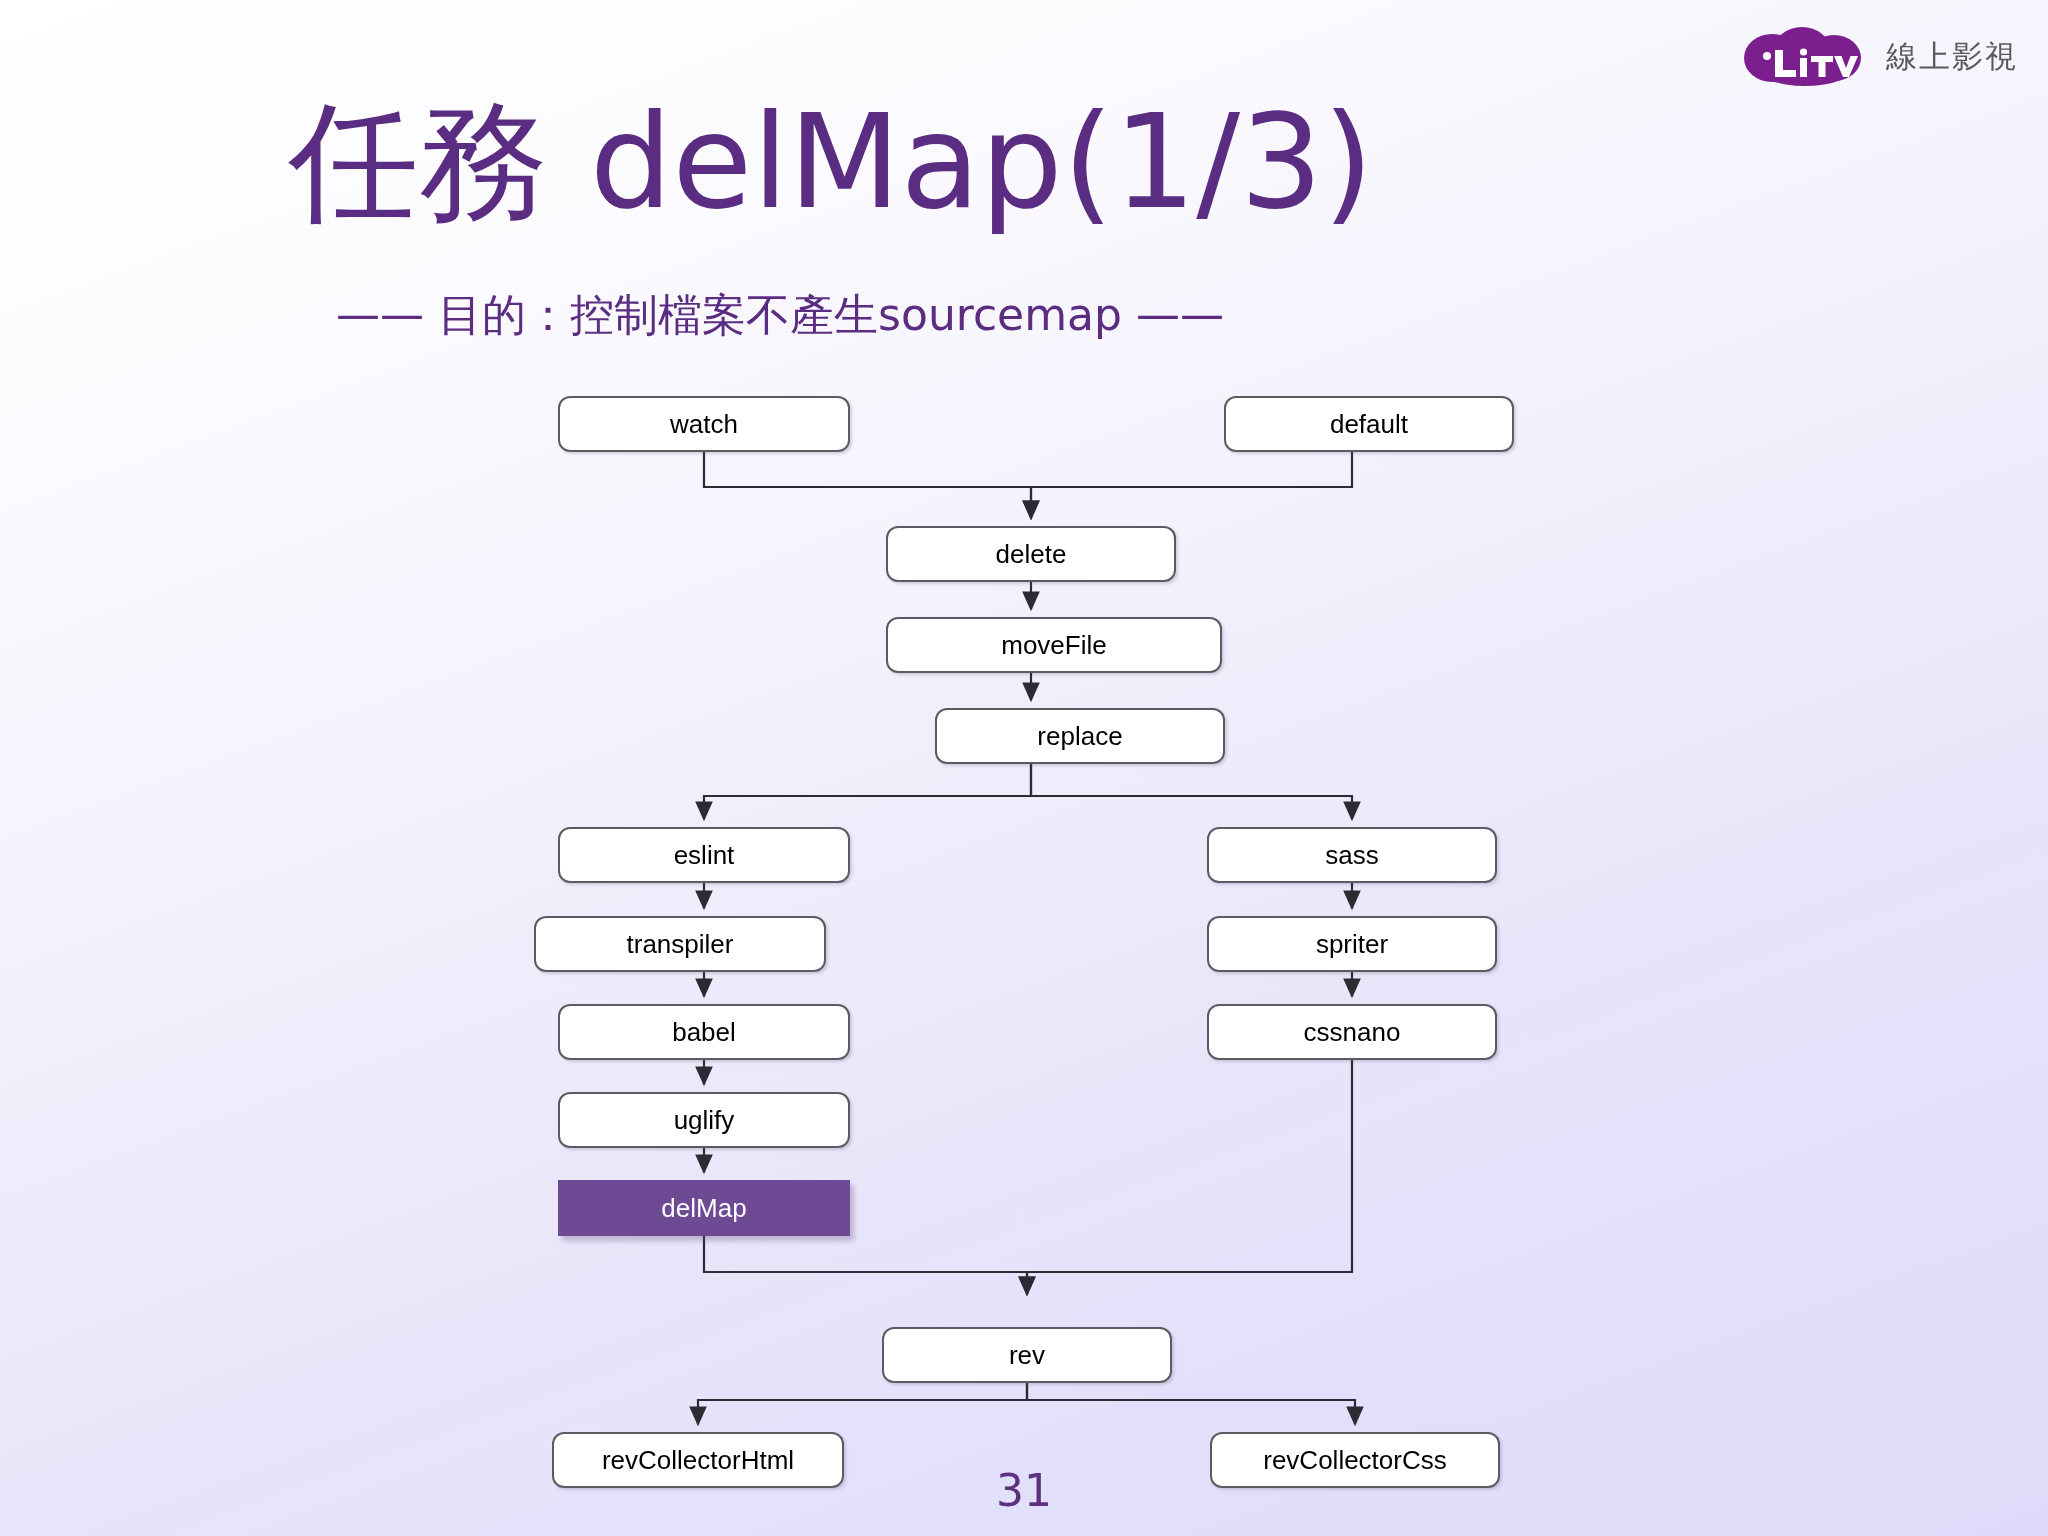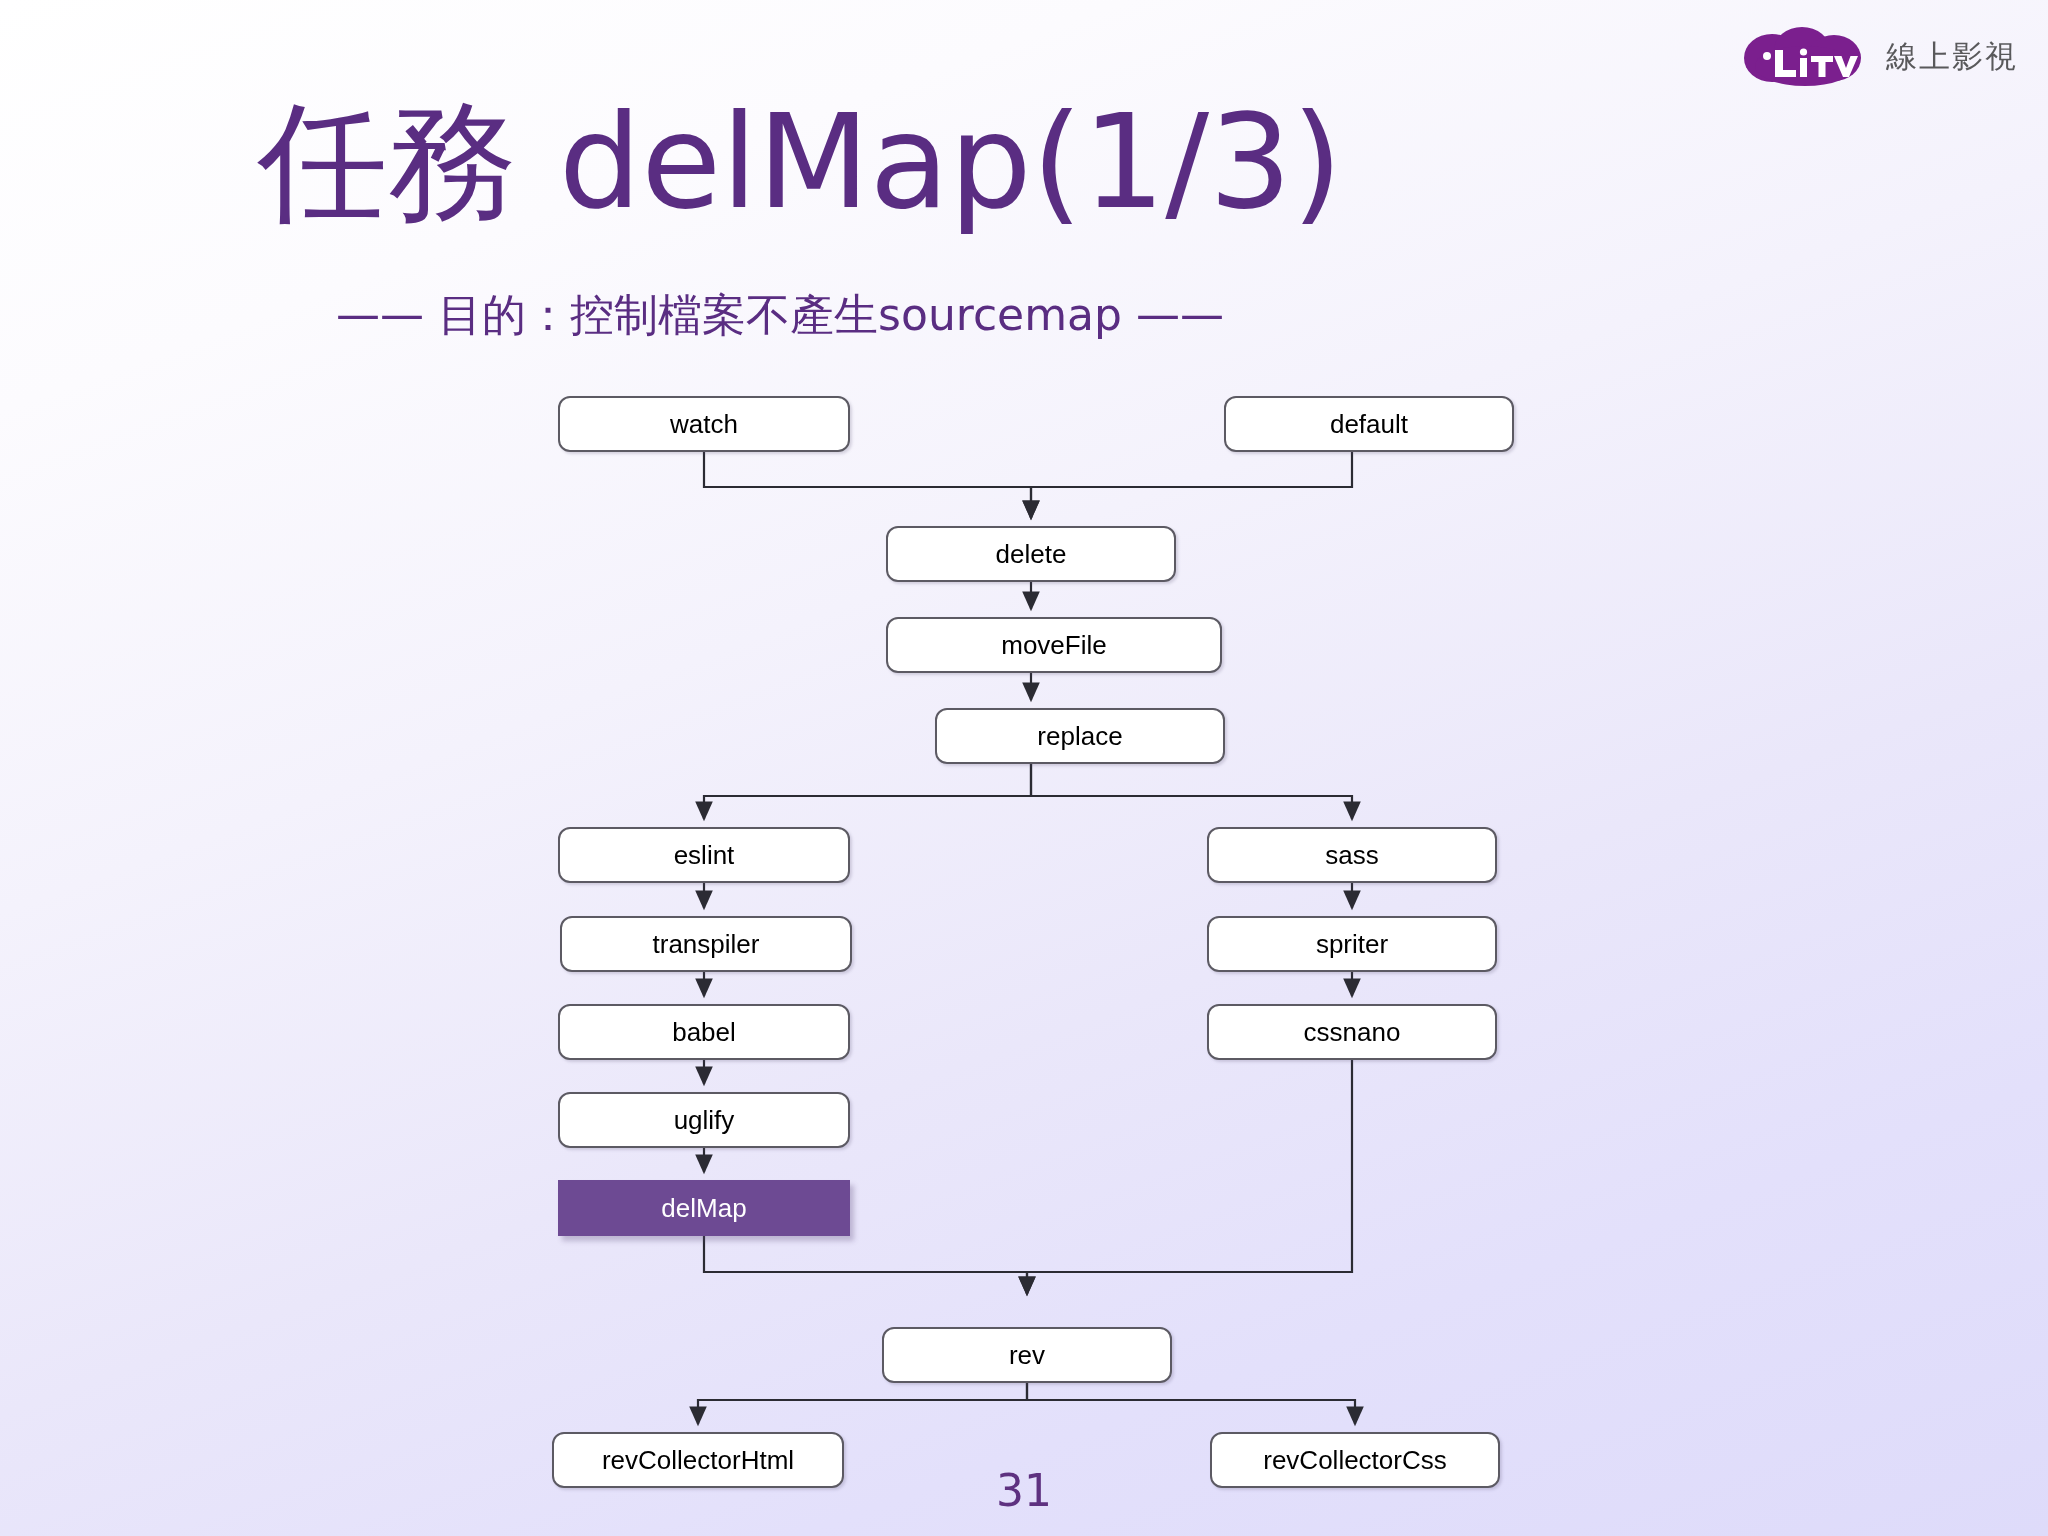--- a/index.html
+++ b/index.html
@@ -50,20 +50,21 @@
     position: absolute;
     left: 0;
     top: 88px;
     width: 1600px;
     text-align: center;
     font-size: 130px;
     line-height: 1.15;
     color: #5a2d82;
     font-family: "DejaVu Sans", "Liberation Sans", sans-serif;
     white-space: nowrap;
+    padding-left: 31px;
   }
   #subtitle {
     position: absolute;
     left: 0;
     top: 286px;
     width: 1560px;
     text-align: center;
     font-size: 44px;
     color: #5a2d82;
     font-family: "DejaVu Sans", "Liberation Sans", sans-serif;
@@ -197,21 +198,21 @@
     </div>
     <div class="node" style="left:916px;top:708px;width:290px;height:56px;margin-left:19px;">
       <span>replace</span>
     </div>
     <div class="node" style="left:558px;top:827px;width:292px;height:56px;">
       <span>eslint</span>
     </div>
     <div class="node" style="left:1207px;top:827px;width:290px;height:56px;">
       <span>sass</span>
     </div>
-    <div class="node" style="left:560px;top:916px;width:292px;height:56px;">
+    <div class="node" style="left:534px;top:916px;width:292px;height:56px;">
       <span>transpiler</span>
     </div>
     <div class="node" style="left:1207px;top:916px;width:290px;height:56px;">
       <span>spriter</span>
     </div>
     <div class="node" style="left:558px;top:1004px;width:292px;height:56px;">
       <span>babel</span>
     </div>
     <div class="node" style="left:1207px;top:1004px;width:290px;height:56px;">
       <span>cssnano</span>

